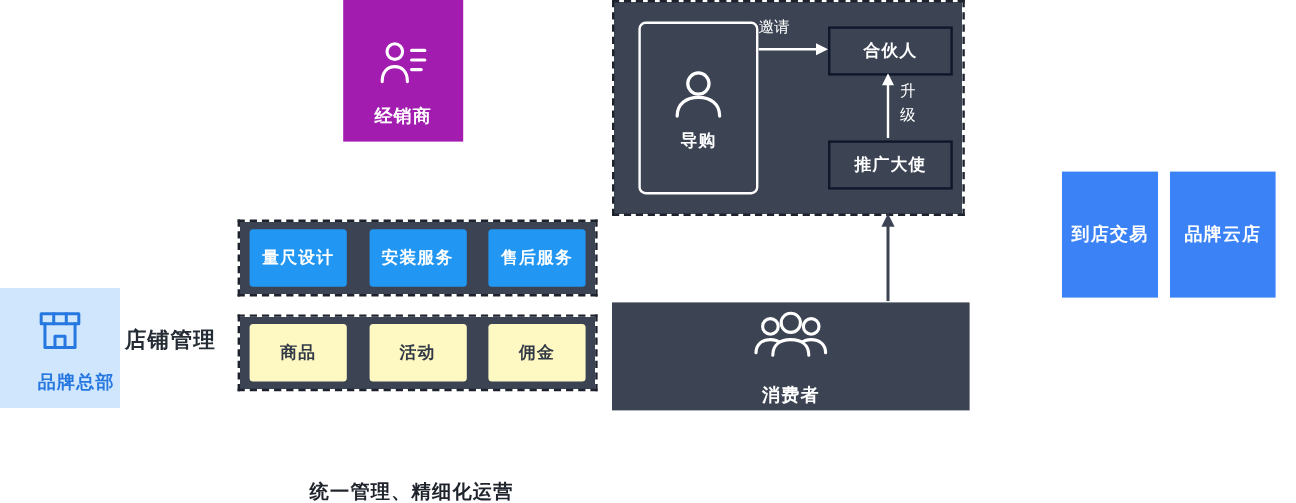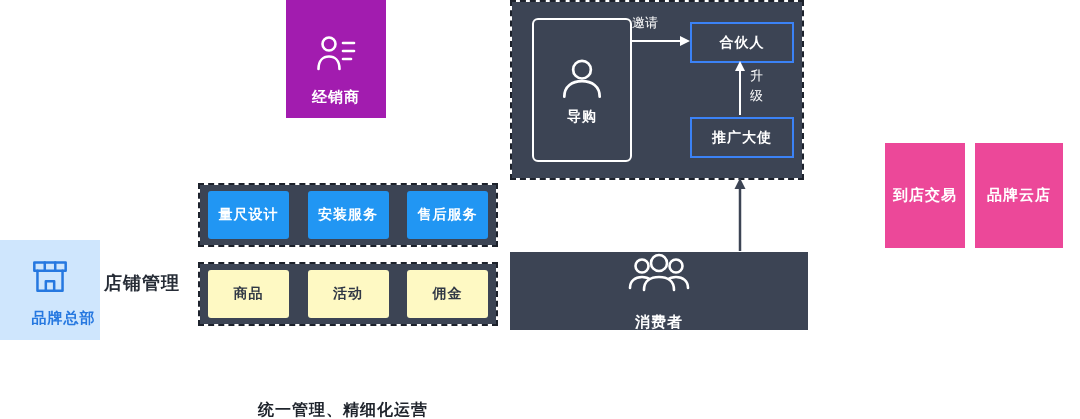--- a/index.html
+++ b/index.html
@@ -8,42 +8,42 @@
   .abs{position:absolute;}
   .col{display:flex;flex-direction:column;align-items:center;justify-content:center;}
   .node-label{color:#fff;font-size:15px;font-weight:bold;letter-spacing:1px;}
 
   .dealer{left:286px;top:0;width:100px;height:100px;background:#a21caf;gap:6px;padding-top:18px;}
 
   .panel{background:#3c4454;border:2px dashed #1d222c;background-clip:padding-box;}
   .guide-panel{left:510px;top:0;width:290px;height:176px;}
   .guide-card{left:20px;top:16px;width:96px;height:140px;border:2px solid #ffffff;border-radius:6px;
               display:flex;flex-direction:column;align-items:center;justify-content:center;}
-  .small-box{width:100px;height:37px;border:2px solid #3b82f6;display:flex;align-items:center;justify-content:center;}
+  .small-box{width:100px;height:37px;border:2px solid #0f172a;display:flex;align-items:center;justify-content:center;}
   .small-box span{color:#fff;font-size:14px;font-weight:bold;letter-spacing:1px;}
   .flow-label{color:#fff;font-size:13px;}
   .invite-label{left:120px;top:12px;width:58px;text-align:left;}
   .upgrade-label{left:238px;top:64px;width:15px;word-break:break-all;line-height:1.5;}
   .partner{left:178px;top:20px;}
   .ambassador{left:178px;top:115px;}
 
   .chip-row{display:flex;align-items:center;justify-content:space-between;padding:0 8px;}
   .services{left:198px;top:183px;width:280px;height:60px;}
   .ops{left:198px;top:262px;width:280px;height:60px;}
   .chip{width:81px;height:48px;display:flex;align-items:center;justify-content:center;
         font-size:14px;font-weight:bold;border-radius:3px;letter-spacing:1px;}
   .chip.blue{background:#2196f3;color:#ffffff;}
   .chip.light{background:#fef9c3;color:#313946;}
 
   .hq{left:0;top:240px;width:100px;height:100px;background:#cfe6fd;gap:6px;}
   .hq .node-label{color:#2678e0;margin-left:27px;}
 
-  .consumer{left:510px;top:252px;width:298px;height:78px;background:#3c4454;gap:13px;}
+  .consumer{left:510px;top:252px;width:298px;height:90px;background:#3c4454;gap:13px;}
 
-  .rbox{background:#ec4899;display:flex;align-items:center;justify-content:center;text-align:center;}
+  .rbox{background:#3b82f6;display:flex;align-items:center;justify-content:center;text-align:center;}
   .instore{left:885px;top:143px;width:80px;height:105px;}
   .cloud{left:975px;top:143px;width:88px;height:105px;text-align:center;}
 
   .store-mgmt{left:104px;top:271px;font-size:18px;font-weight:bold;color:#262c36;letter-spacing:1px;}
   .caption{left:258px;top:400px;font-size:16px;font-weight:bold;color:#1f242c;white-space:nowrap;letter-spacing:1px;}
 </style>
 </head>
 <body>
 
 <div class="abs col dealer">

